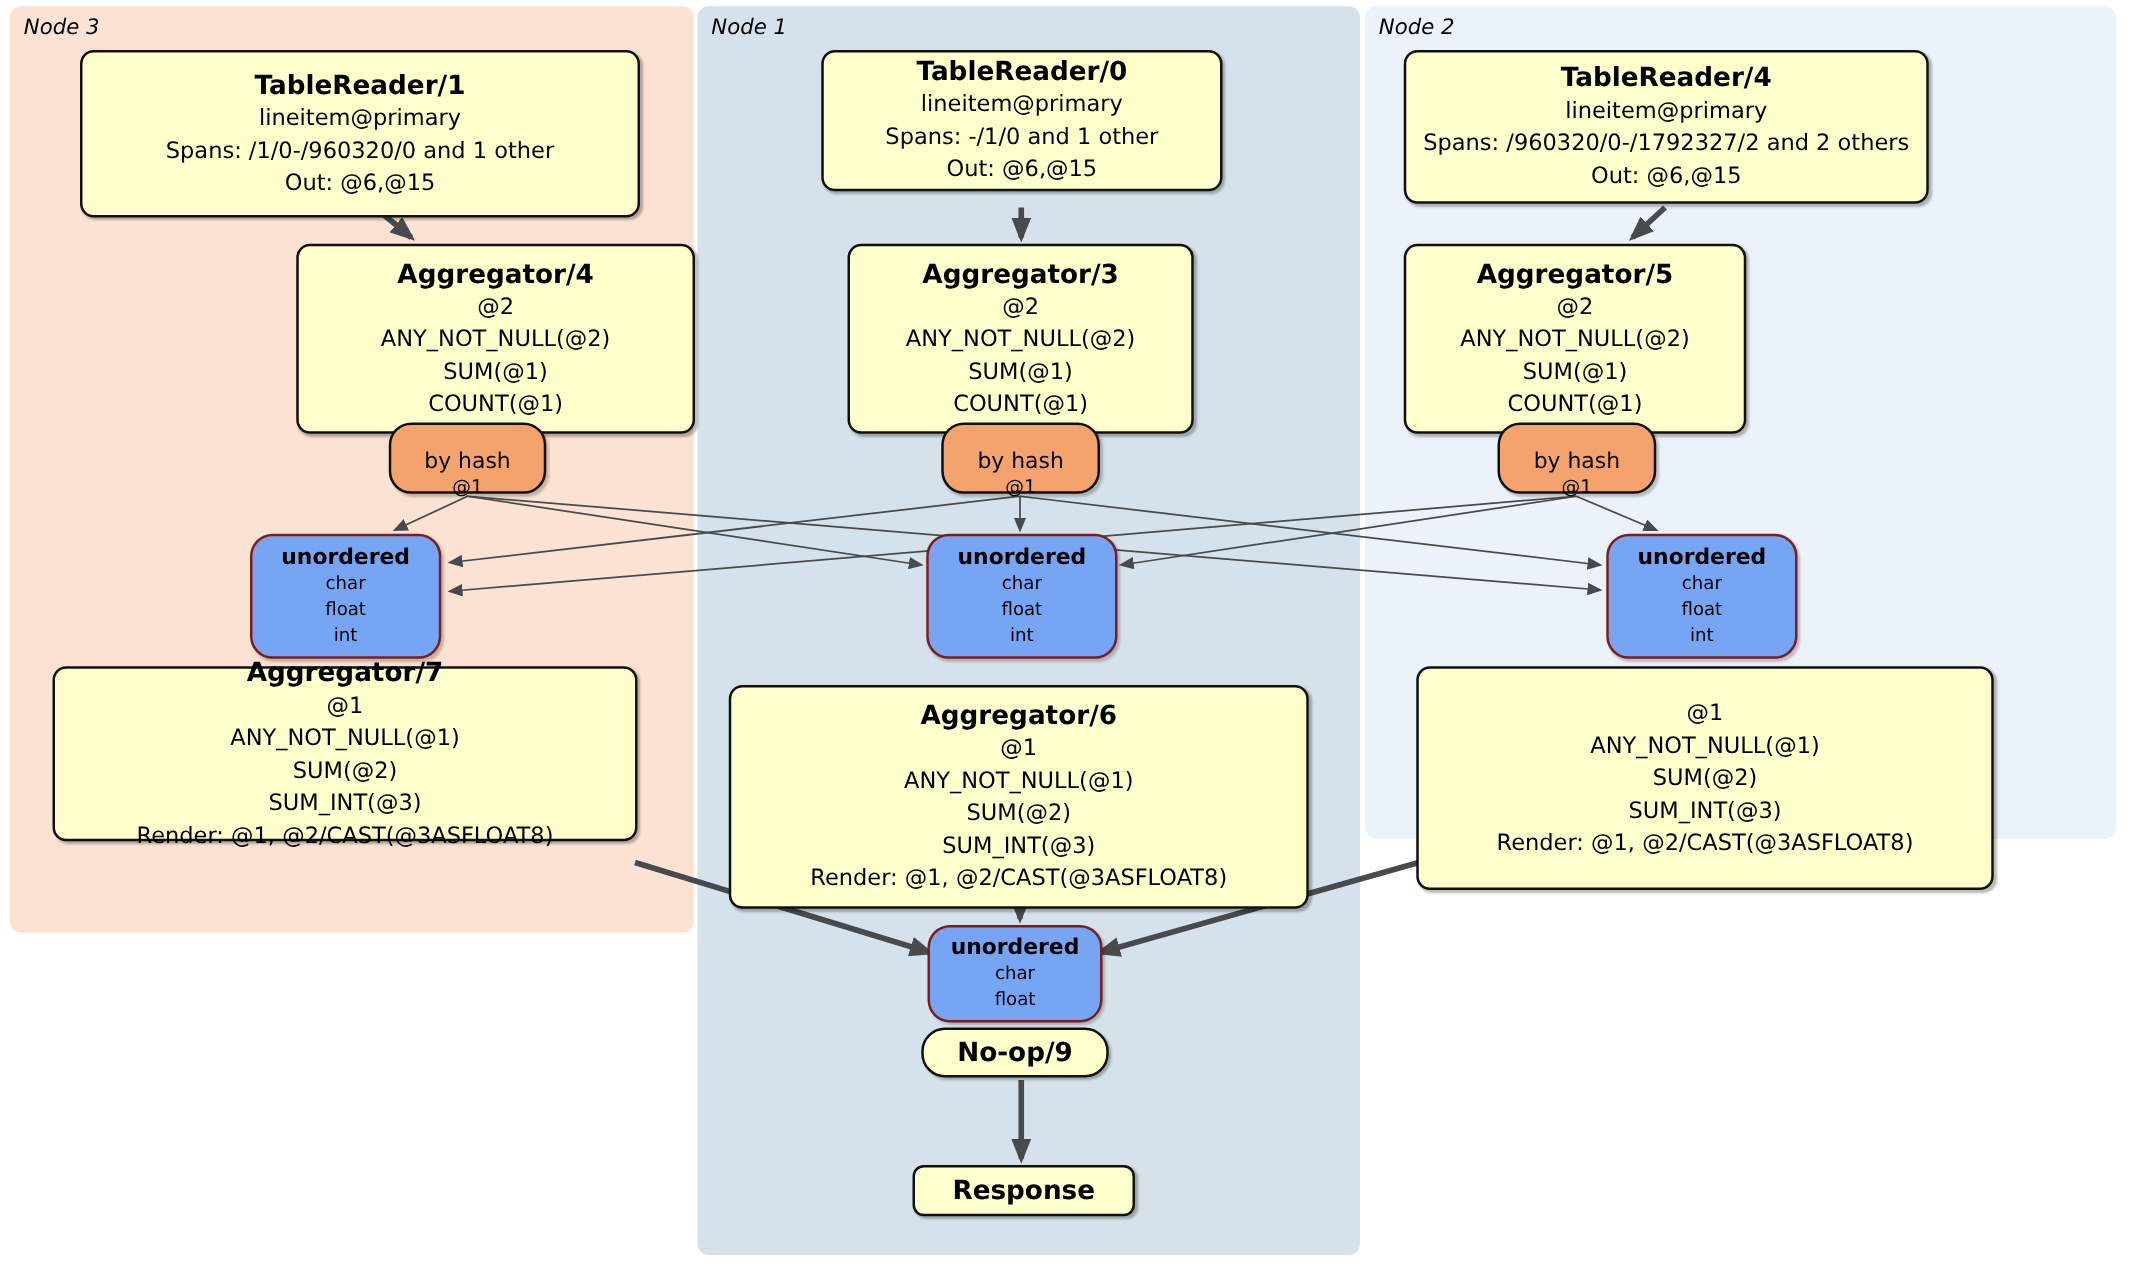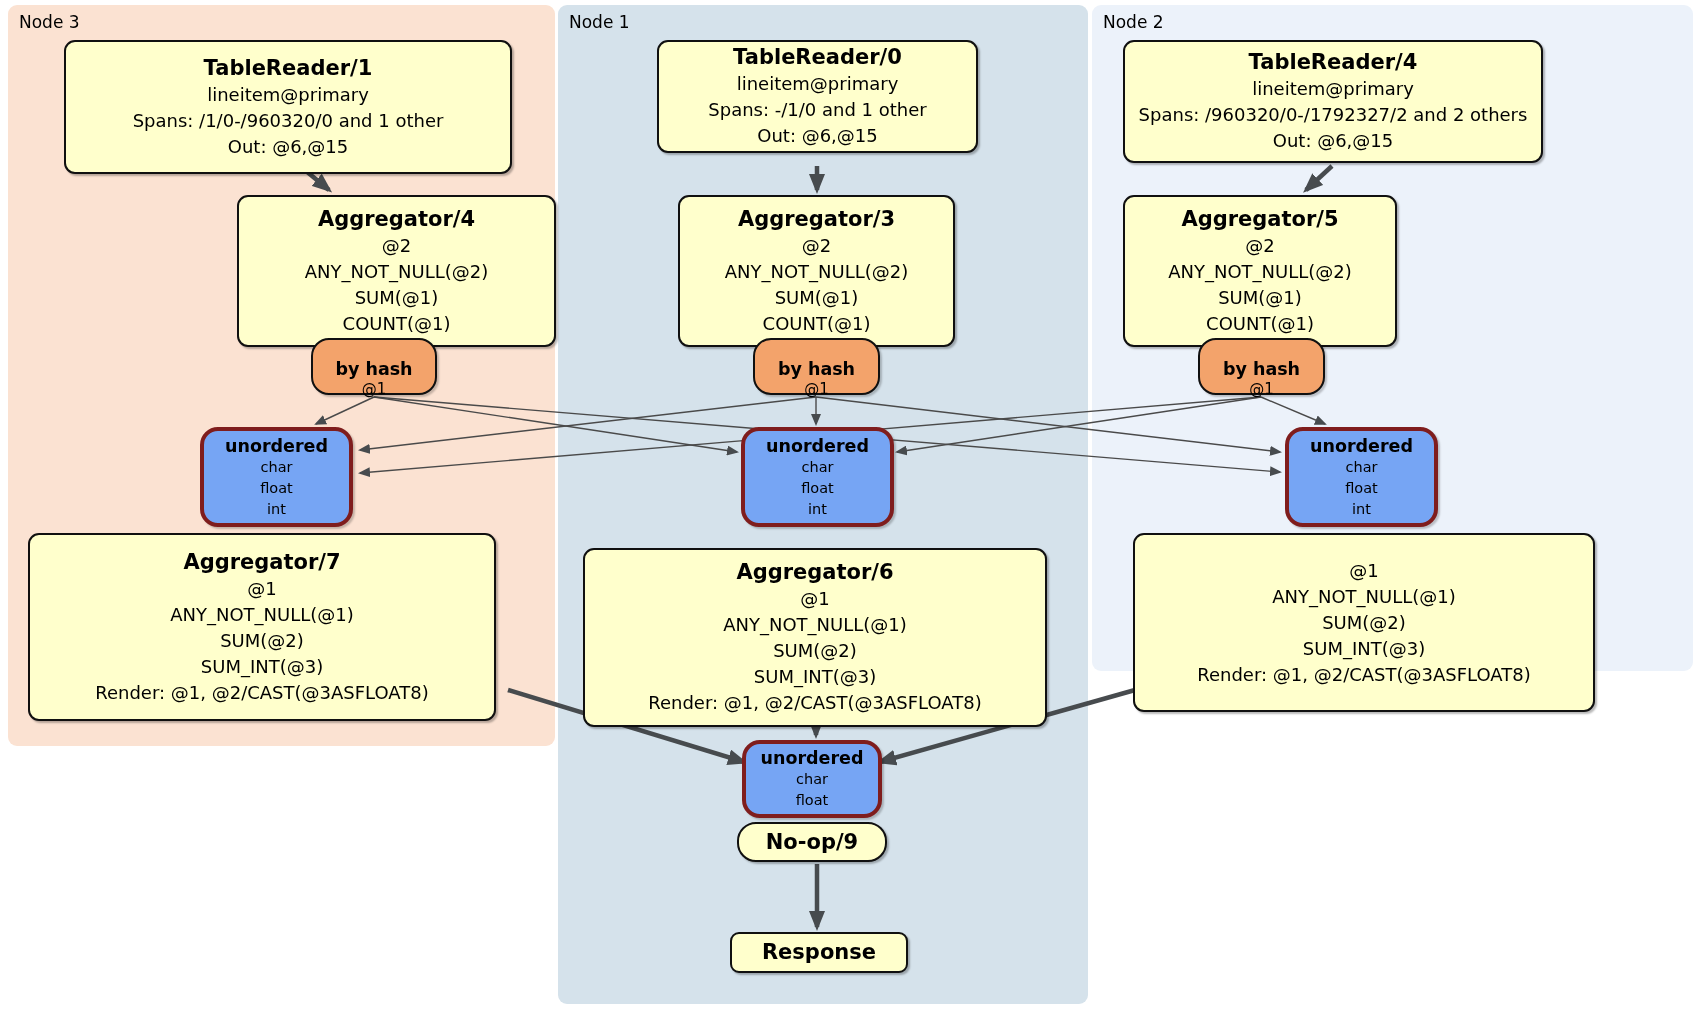--- a/index.html
+++ b/index.html
@@ -1,38 +1,38 @@
 <!DOCTYPE html>
 <html><head>
 <meta charset="utf-8">
 <style>
   html,body { margin:0; padding:0; background:#ffffff; }
   .canvas {
     position:relative; width:1706px; height:1016px; background:#ffffff;
     font-family:"DejaVu Sans", sans-serif; color:#000; overflow:hidden;
   }
   .band { position:absolute; border-radius:9px; }
-  .band-label { position:absolute; top:7px; left:11px; font-size:17px; }
+  .band-label { position:absolute; top:7px; left:11px; font-size:17px;font-style:italic; }
   .edges { position:absolute; left:0; top:0; }
   .proc {
     position:absolute; background:#ffffcc; border:2px solid #101010; border-radius:11px;
     box-shadow:2px 2px 2px rgba(0,0,0,0.28); box-sizing:border-box;
     display:flex; flex-direction:column; justify-content:center; text-align:center;
   }
   .proc .title { font-weight:bold; font-size:21px; line-height:27px; }
   .proc .line  { font-size:18px; line-height:26px; white-space:nowrap; }
   .router {
     position:absolute; background:#f3a36b; border:2px solid #101010; border-radius:18px;
     box-sizing:border-box; display:flex; flex-direction:column; justify-content:center;
     text-align:center; box-shadow:2px 2px 2px rgba(0,0,0,0.22);
   }
-  .router .title { font-weight:bold; font-size:17.5px; line-height:21px;margin-top:24px; }
+  .router .title { font-weight:normal; font-size:17.5px; line-height:21px;margin-top:24px; }
   .router .sub   { font-size:15px; line-height:18px; }
   .sync {
-    position:absolute; background:#76a5f4; border:4px solid #7f1d1d; border-radius:18px;
+    position:absolute; background:#76a5f4; border:2px solid #7f1d1d; border-radius:18px;
     box-sizing:border-box; display:flex; flex-direction:column; justify-content:center;
     text-align:center; box-shadow:2px 2px 2px rgba(0,0,0,0.22);
   }
   .sync .title { font-weight:bold; font-size:17.5px; line-height:22px; }
   .sync .line  { font-size:14.5px; line-height:21px; }
 </style>
 </head>
 <body>
 
 <div class="canvas">
@@ -146,21 +146,21 @@
     <div class="line">float</div>
     <div class="line">int</div>
   </div>
   <div class="sync" style="left:1285px;top:427px;width:153px;height:100px">
     <div class="title">unordered</div>
     <div class="line">char</div>
     <div class="line">float</div>
     <div class="line">int</div>
   </div>
 
-  <div class="proc" style="left:28px;top:533px;width:468px;height:188px">
+  <div class="proc" style="left:42px;top:533px;width:468px;height:140px">
     <div class="title">Aggregator/7</div>
     <div class="line">@1</div>
     <div class="line">ANY_NOT_NULL(@1)</div>
     <div class="line">SUM(@2)</div>
     <div class="line">SUM_INT(@3)</div>
     <div class="line">Render: @1, @2/CAST(@3ASFLOAT8)</div>
   </div>
   <div class="proc" style="left:583px;top:548px;width:464px;height:179px">
     <div class="title">Aggregator/6</div>
     <div class="line">@1</div>

